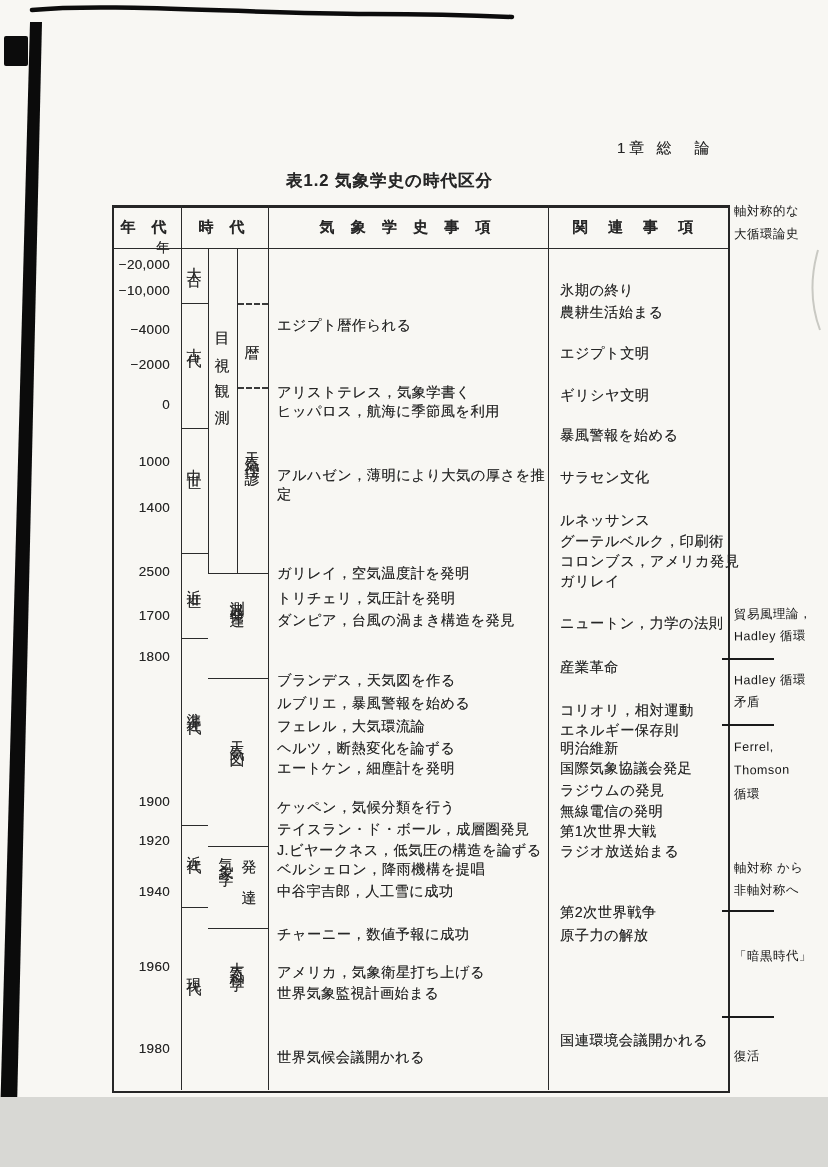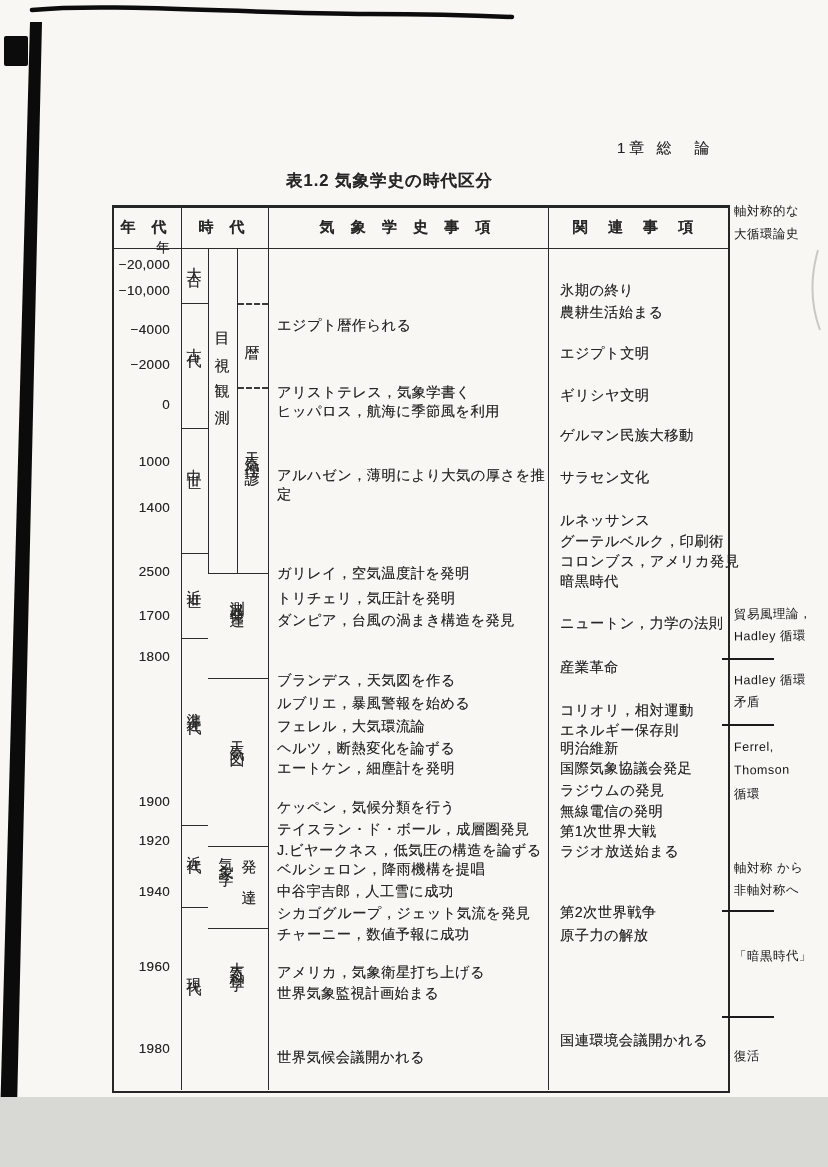--- a/index.html
+++ b/index.html
@@ -118,36 +118,35 @@
   <div class="ev print" style="top:671px;">ブランデス，天気図を作る</div>
   <div class="ev print" style="top:694px;">ルブリエ，暴風警報を始める</div>
   <div class="ev print" style="top:717px;">フェレル，大気環流論</div>
   <div class="ev print" style="top:739px;">ヘルツ，断熱変化を論ずる</div>
   <div class="ev print" style="top:759px;">エートケン，細塵計を発明</div>
   <div class="ev print" style="top:798px;">ケッペン，気候分類を行う</div>
   <div class="ev print" style="top:820px;">テイスラン・ド・ボール，成層圏発見</div>
   <div class="ev print" style="top:841px;">J.ビヤークネス，低気圧の構造を論ずる</div>
   <div class="ev print" style="top:860px;">ベルシェロン，降雨機構を提唱</div>
   <div class="ev print" style="top:882px;">中谷宇吉郎，人工雪に成功</div>
-  <div class="ev print" style="top:904px;">シカゴグループ，ジェット気流を発見</div>
   <div class="ev print" style="top:925px;">チャーニー，数値予報に成功</div>
   <div class="ev print" style="top:963px;">アメリカ，気象衛星打ち上げる</div>
   <div class="ev print" style="top:984px;">世界気象監視計画始まる</div>
   <div class="ev print" style="top:1048px;">世界気候会議開かれる</div>
 
   <div class="rel print" style="top:281px;">氷期の終り</div>
   <div class="rel print" style="top:303px;">農耕生活始まる</div>
   <div class="rel print" style="top:344px;">エジプト文明</div>
   <div class="rel print" style="top:386px;">ギリシヤ文明</div>
-  <div class="rel print" style="top:426px;">ゲルマン民族大移動</div>
+  <div class="rel print" style="top:426px;">暴風警報を始める</div>
   <div class="rel print" style="top:468px;">サラセン文化</div>
   <div class="rel print" style="top:511px;">ルネッサンス</div>
   <div class="rel print" style="top:532px;">グーテルベルク，印刷術</div>
   <div class="rel print" style="top:552px;">コロンブス，アメリカ発見</div>
-  <div class="rel print" style="top:572px;">暗黒時代</div>
+  <div class="rel print" style="top:572px;">ガリレイ</div>
   <div class="rel print" style="top:614px;">ニュートン，力学の法則</div>
   <div class="rel print" style="top:658px;">産業革命</div>
   <div class="rel print" style="top:701px;">コリオリ，相対運動</div>
   <div class="rel print" style="top:721px;">エネルギー保存則</div>
   <div class="rel print" style="top:739px;">明治維新</div>
   <div class="rel print" style="top:759px;">国際気象協議会発足</div>
   <div class="rel print" style="top:781px;">ラジウムの発見</div>
   <div class="rel print" style="top:802px;">無線電信の発明</div>
   <div class="rel print" style="top:822px;">第1次世界大戦</div>
   <div class="rel print" style="top:842px;">ラジオ放送始まる</div>

